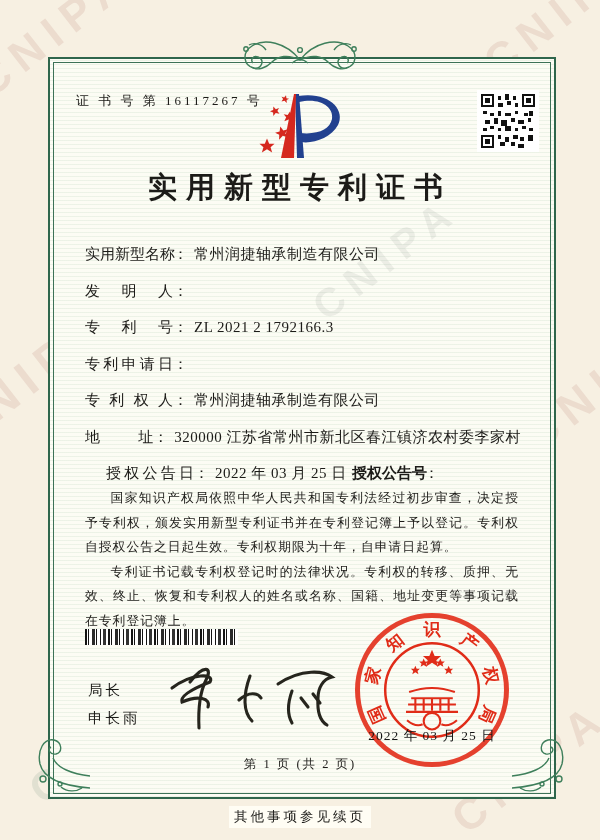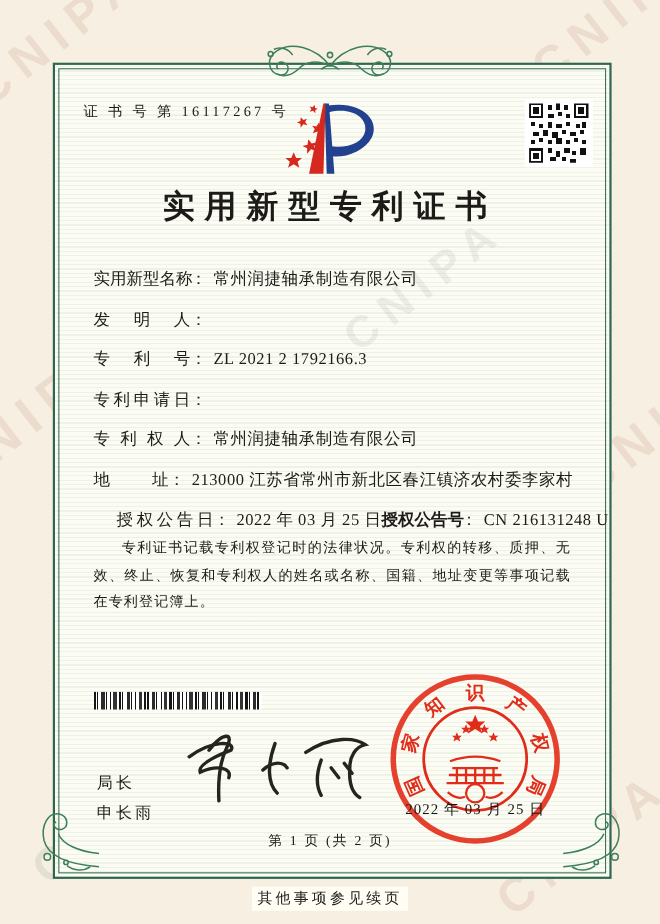--- a/index.html
+++ b/index.html
@@ -57,21 +57,21 @@
   .paras p{margin:0;text-indent:2em;letter-spacing:1px;}
 
   
   .barcode{position:absolute;left:85px;top:629px;width:153px;height:16px;z-index:4;
     background:repeating-linear-gradient(90deg,
       #141414 0 2px,#fff 2px 3px,#141414 3px 4px,#fff 4px 7px,
       #2a2a2a 7px 10px,#fff 10px 11px,#141414 11px 12px,#fff 12px 15px,
       #141414 15px 16px,#fff 16px 18px,#333 18px 21px,#fff 21px 23px);}
 
   
-  .officer{position:absolute;left:88px;top:676px;z-index:4;font-size:14.5px;letter-spacing:3px;line-height:28px;margin-top:22px;}
+  .officer{position:absolute;left:88px;top:676px;z-index:4;font-size:14.5px;letter-spacing:3px;line-height:28px;}
   .signature{position:absolute;left:152px;top:648px;z-index:5;}
 
   
   .seal{position:absolute;left:355px;top:613px;width:154px;height:154px;z-index:4;}
   .seal-ring{position:absolute;inset:0;border:5px solid rgba(226,44,24,.9);border-radius:50%;}
   .seal-char{position:absolute;left:50%;top:50%;width:20px;height:20px;margin:-10px 0 0 -10px;
              color:#e02c18;font-size:17px;font-weight:700;text-align:center;line-height:20px;}
   .sc0{transform:rotate(-114deg) translateY(-60px);}
   .sc1{transform:rotate(-76deg)  translateY(-60px);}
   .sc2{transform:rotate(-38deg)  translateY(-60px);}
@@ -242,37 +242,37 @@
         <span class="fcolon">：</span>
     </div>
     <div class="frow">
       <span class="flabel">专利权人</span>
         <span class="fcolon">：</span>
       <span class="fvalue">常州润捷轴承制造有限公司</span>
     </div>
     <div class="frow">
       <span class="flabel">地址</span>
         <span class="fcolon">：</span>
-      <span class="fvalue">213000 江苏省常州市新北区春江镇济农村委李家村</span>
+      <span class="fvalue">320000 江苏省常州市新北区春江镇济农村委李家村</span>
     </div>
     <div class="frow">
       <span class="fcell-left">
         <span class="flabel">授权公告日</span>
           <span class="fcolon">：</span>
         <span class="fvalue">2022 年 03 月 25 日</span>
       </span>
       <span class="fcell-right">
         <span class="flabel-narrow">授权公告号</span>
           <span class="fcolon">：</span>
-        <span class="fvalue">CN 216131248 U</span>
       </span>
     </div>
   </div>
 
   <div class="paras">
+    <p>国家知识产权局依照中华人民共和国专利法经过初步审查，决定授予专利权，颁发实用新型专利证书并在专利登记簿上予以登记。专利权自授权公告之日起生效。专利权期限为十年，自申请日起算。</p>
     <p>专利证书记载专利权登记时的法律状况。专利权的转移、质押、无效、终止、恢复和专利权人的姓名或名称、国籍、地址变更等事项记载在专利登记簿上。</p>
   </div>
 
   <div class="barcode"></div>
 
   <div class="officer">
     <div>局长</div>
     <div>申长雨</div>
   </div>
 

